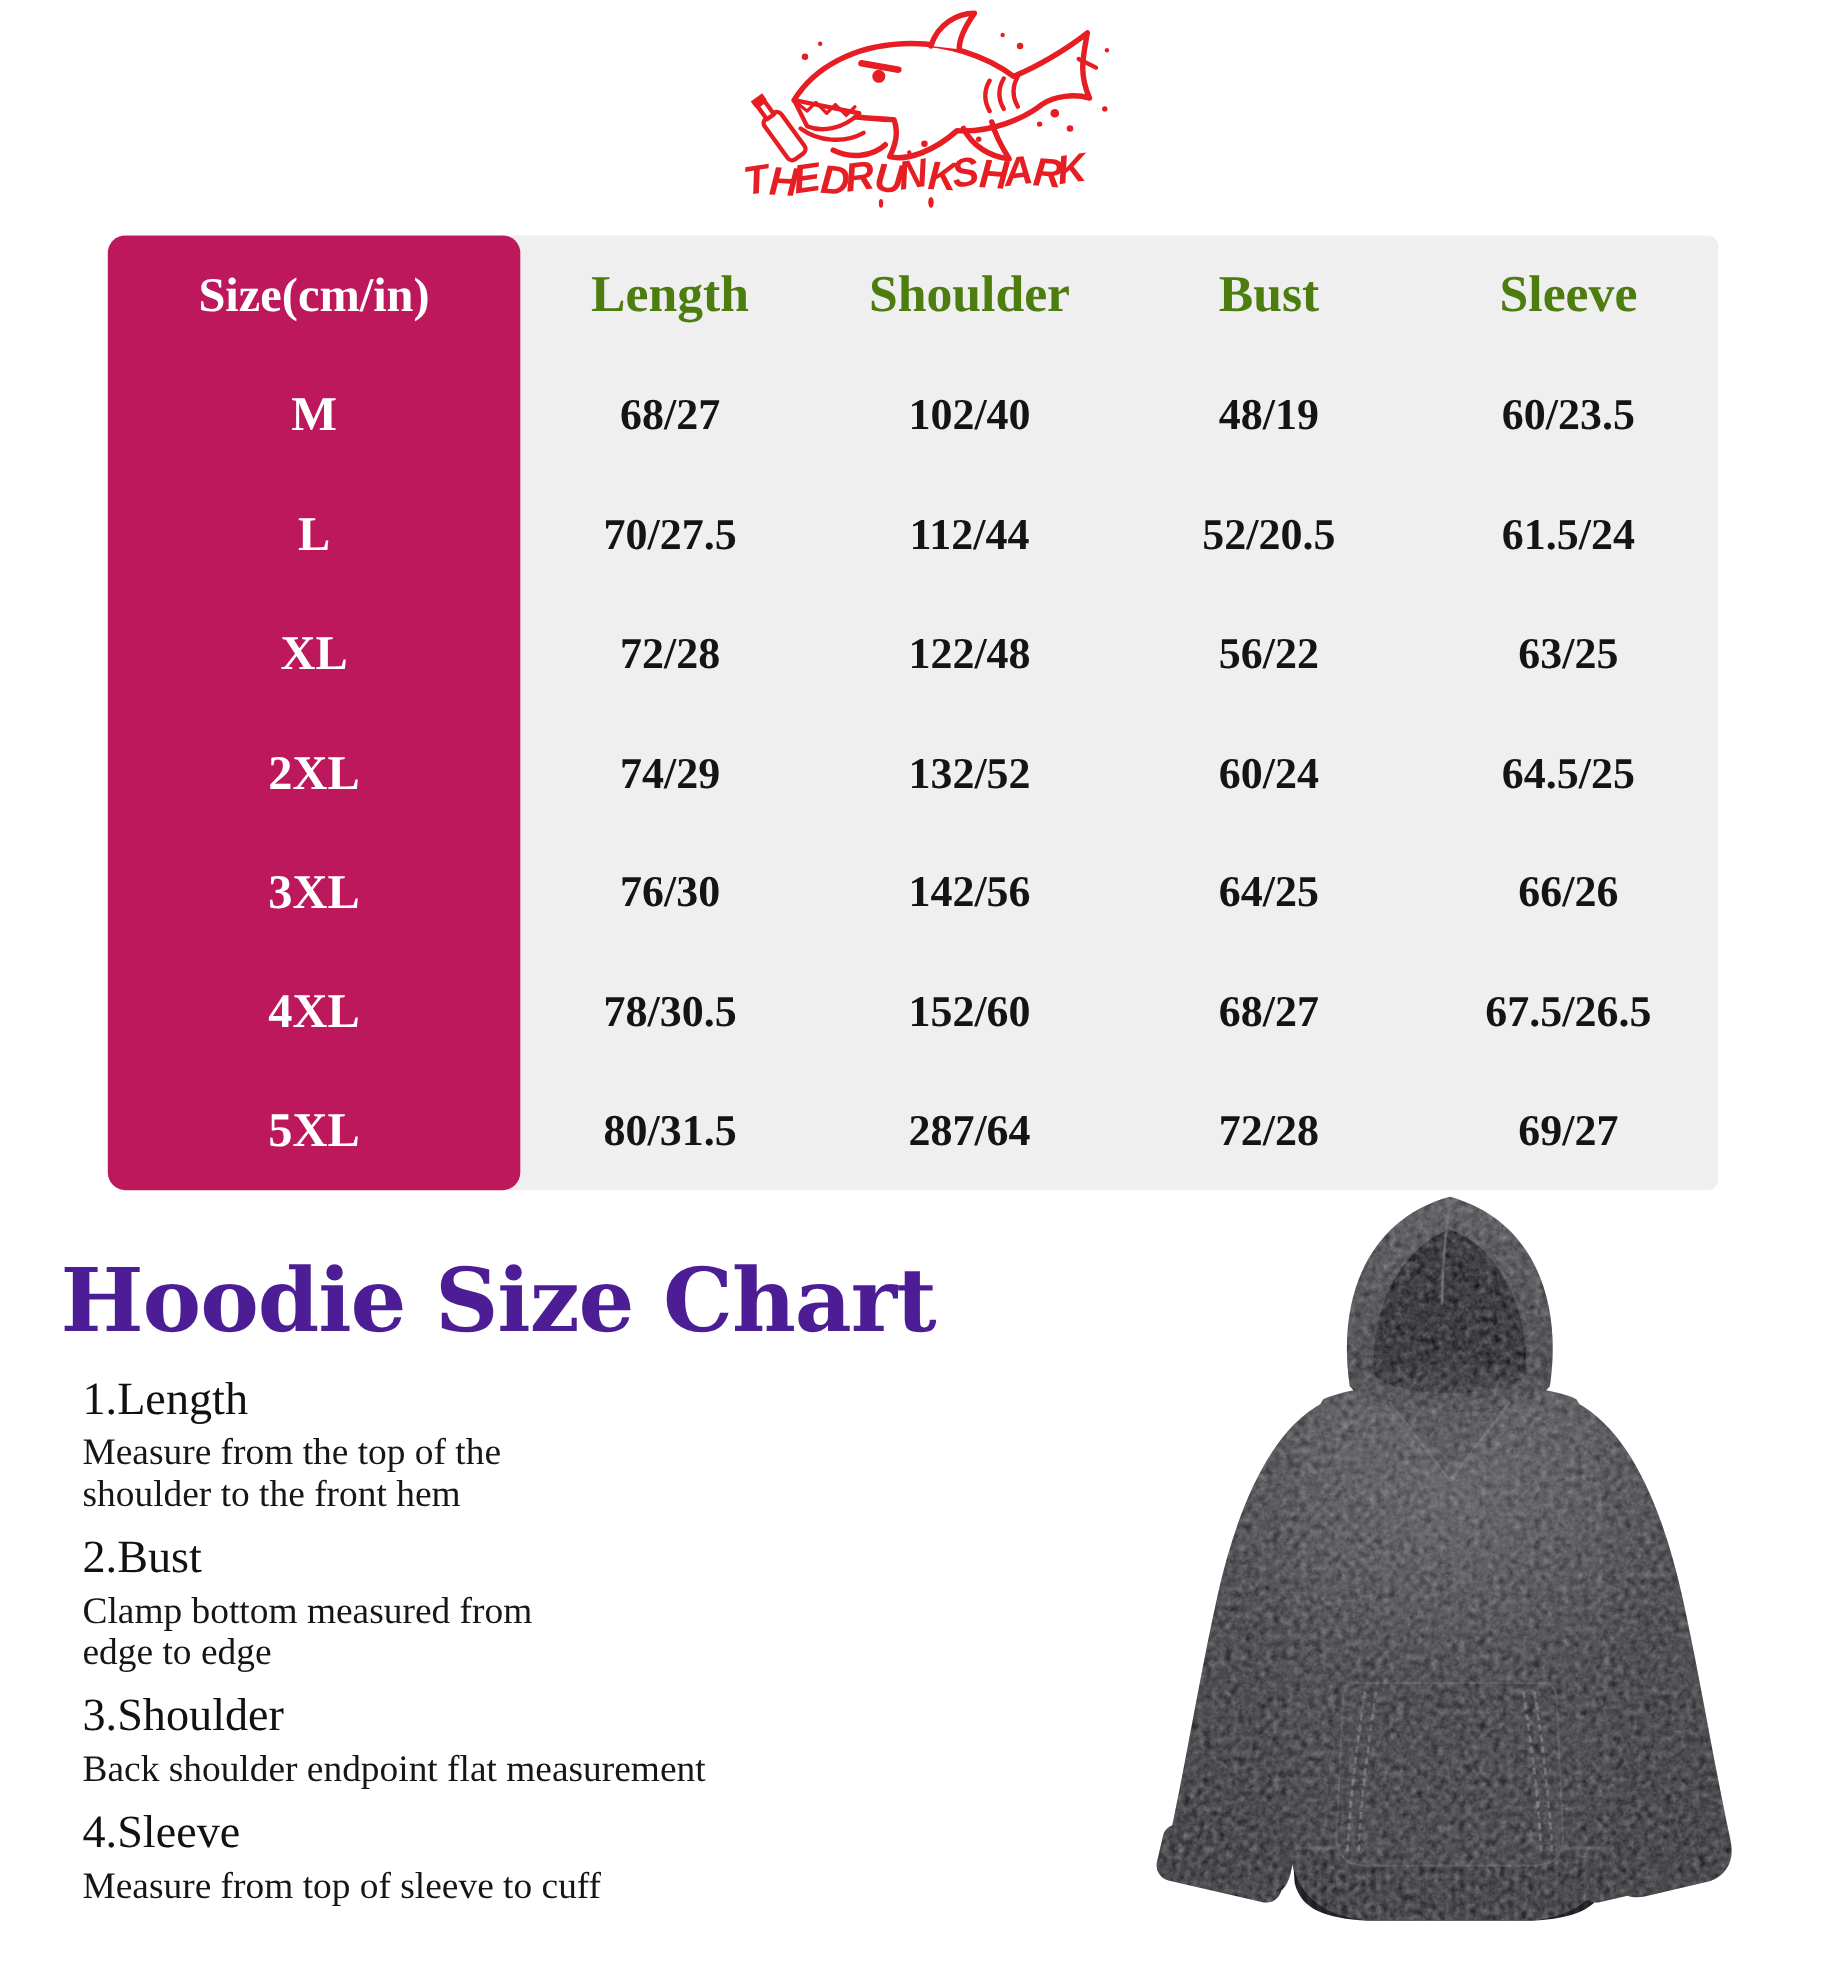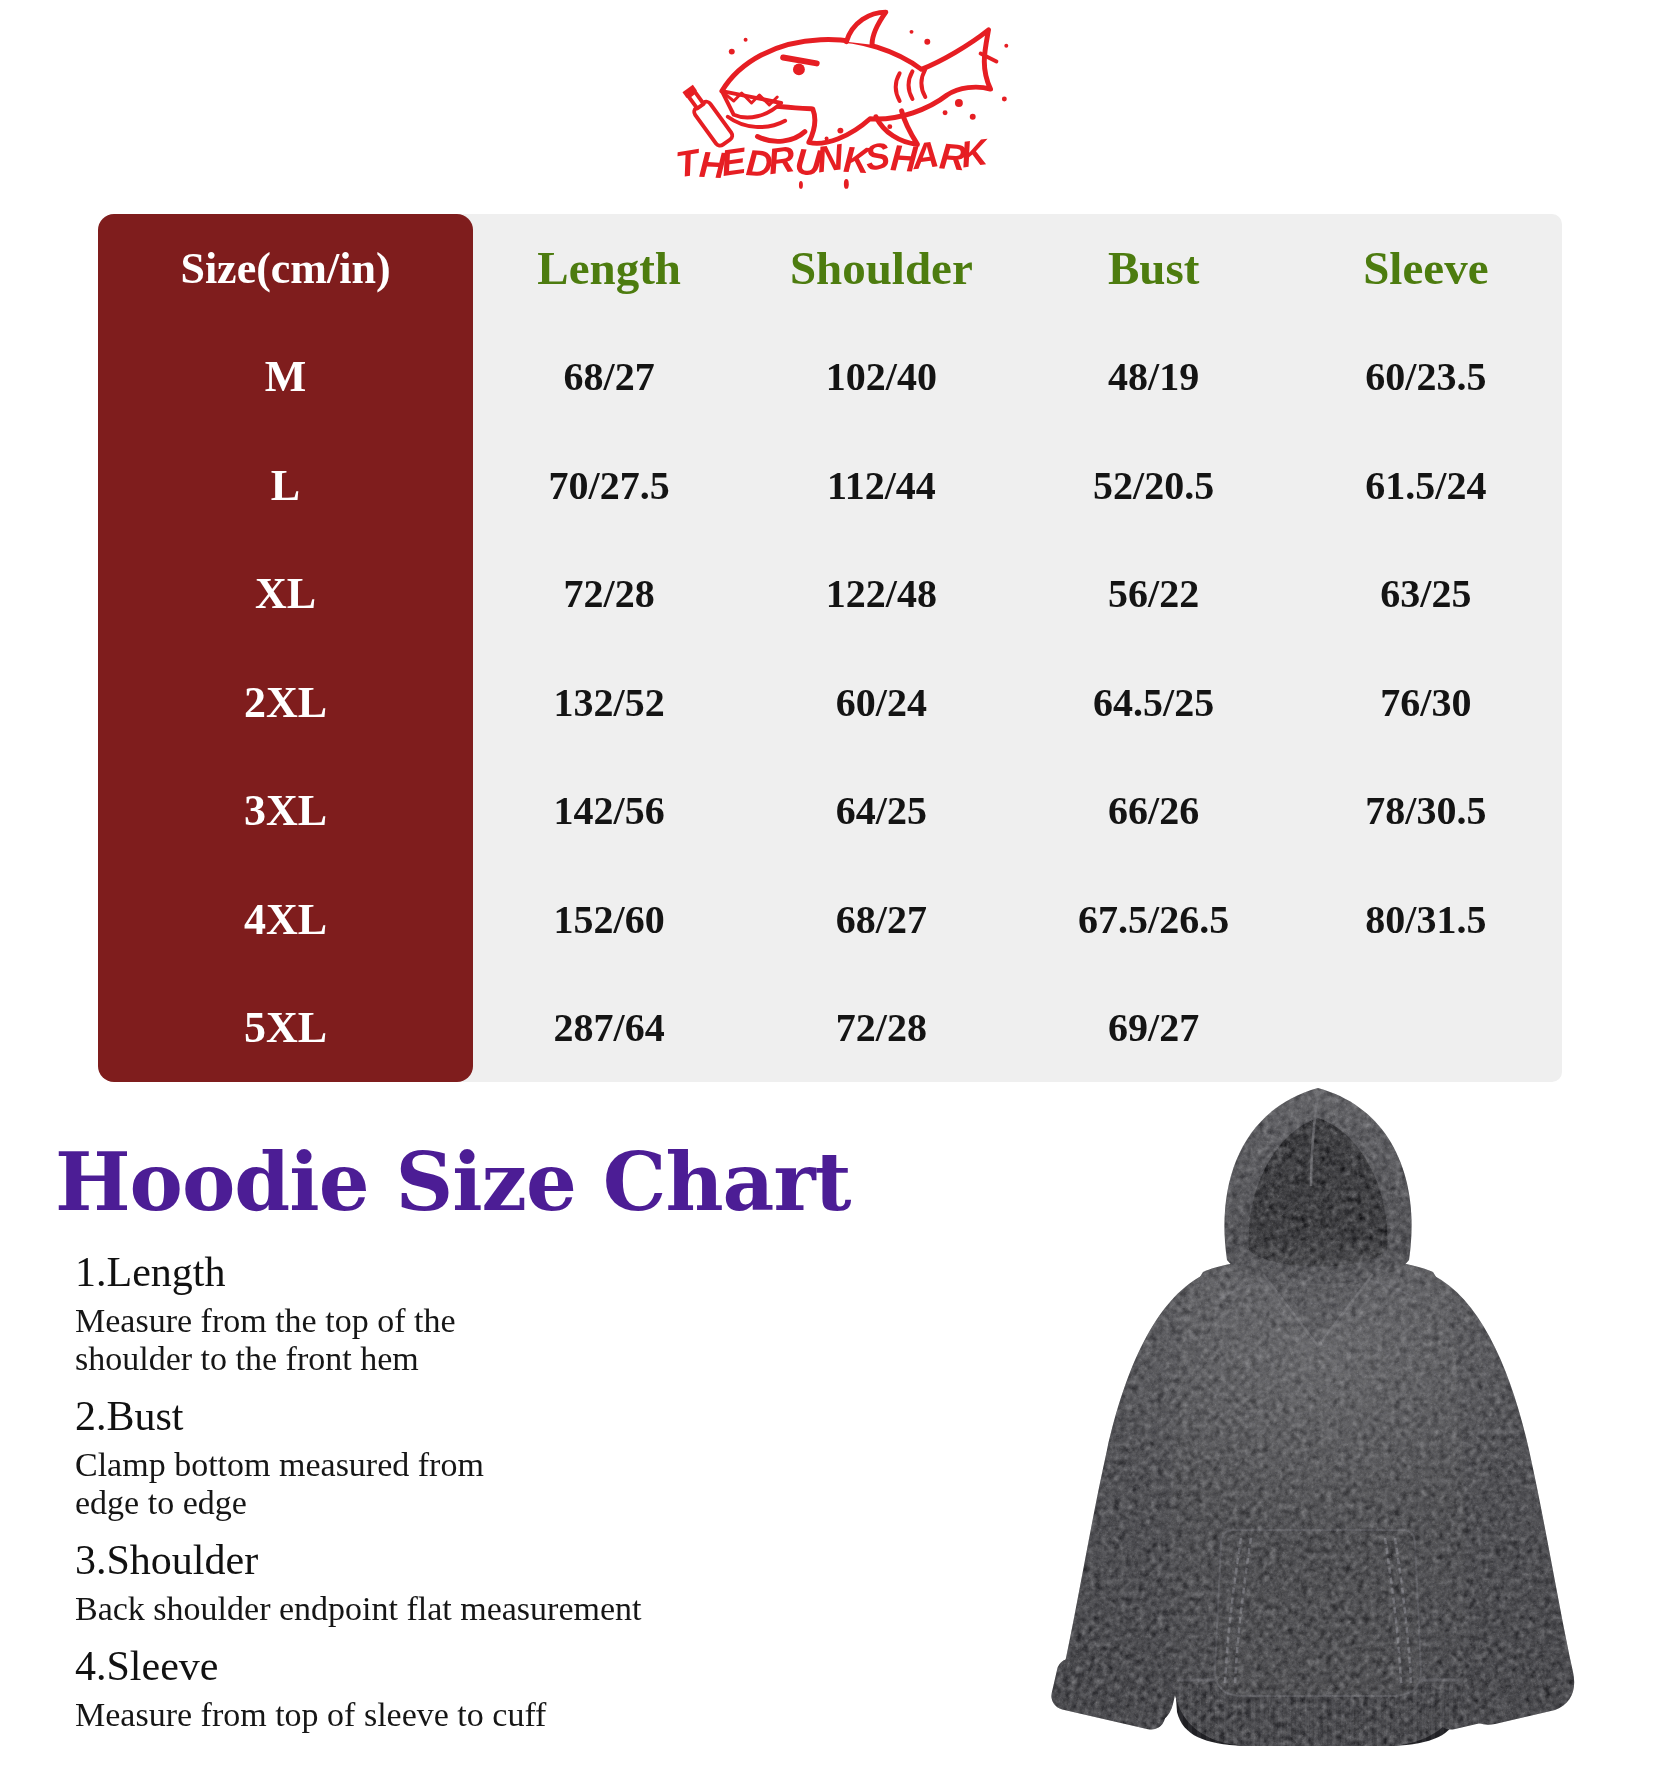--- a/index.html
+++ b/index.html
@@ -6,21 +6,21 @@
   .page{position:relative;width:1657px;height:1785px;background:#ffffff;overflow:hidden;
         font-family:"Liberation Serif",serif;}
 
   
   .logo{position:absolute;left:635px;top:6px;width:395px;height:186px;}
 
   
   .size-table{position:absolute;left:98px;top:214px;width:1464px;height:868px;}
   .size-table .panel{position:absolute;left:355px;top:0;right:0;bottom:0;
         background:#efefef;border-radius:10px;}
-  .size-col{position:absolute;left:0;top:0;bottom:0;width:375px;background:#7f1d1d;
+  .size-col{position:absolute;left:0;top:0;bottom:0;width:375px;background:#be185d;
         border-radius:16px;display:flex;flex-direction:column;}
   .size-col .cell{flex:1;display:flex;align-items:center;justify-content:center;
         color:#ffffff;font-weight:700;font-size:44px;}
   .size-col .cell.head{font-size:44px;}
   .vals{position:absolute;left:375px;top:0;right:0;bottom:0;display:grid;
         grid-template-columns:repeat(4,1fr);grid-template-rows:repeat(8,1fr);}
   .vals .cell{display:flex;align-items:center;justify-content:center;
         font-weight:700;font-size:40px;color:#141414;}
   .vals .cell.head{font-size:47px;color:#4d7c0f;}
 
@@ -124,20 +124,21 @@
       <div class="cell">70/27.5</div>
       <div class="cell">112/44</div>
       <div class="cell">52/20.5</div>
       <div class="cell">61.5/24</div>
 
       <div class="cell">72/28</div>
       <div class="cell">122/48</div>
       <div class="cell">56/22</div>
       <div class="cell">63/25</div>
 
+      <div class="cell">74/29</div>
       <div class="cell">132/52</div>
       <div class="cell">60/24</div>
       <div class="cell">64.5/25</div>
 
       <div class="cell">76/30</div>
       <div class="cell">142/56</div>
       <div class="cell">64/25</div>
       <div class="cell">66/26</div>
 
       <div class="cell">78/30.5</div>

